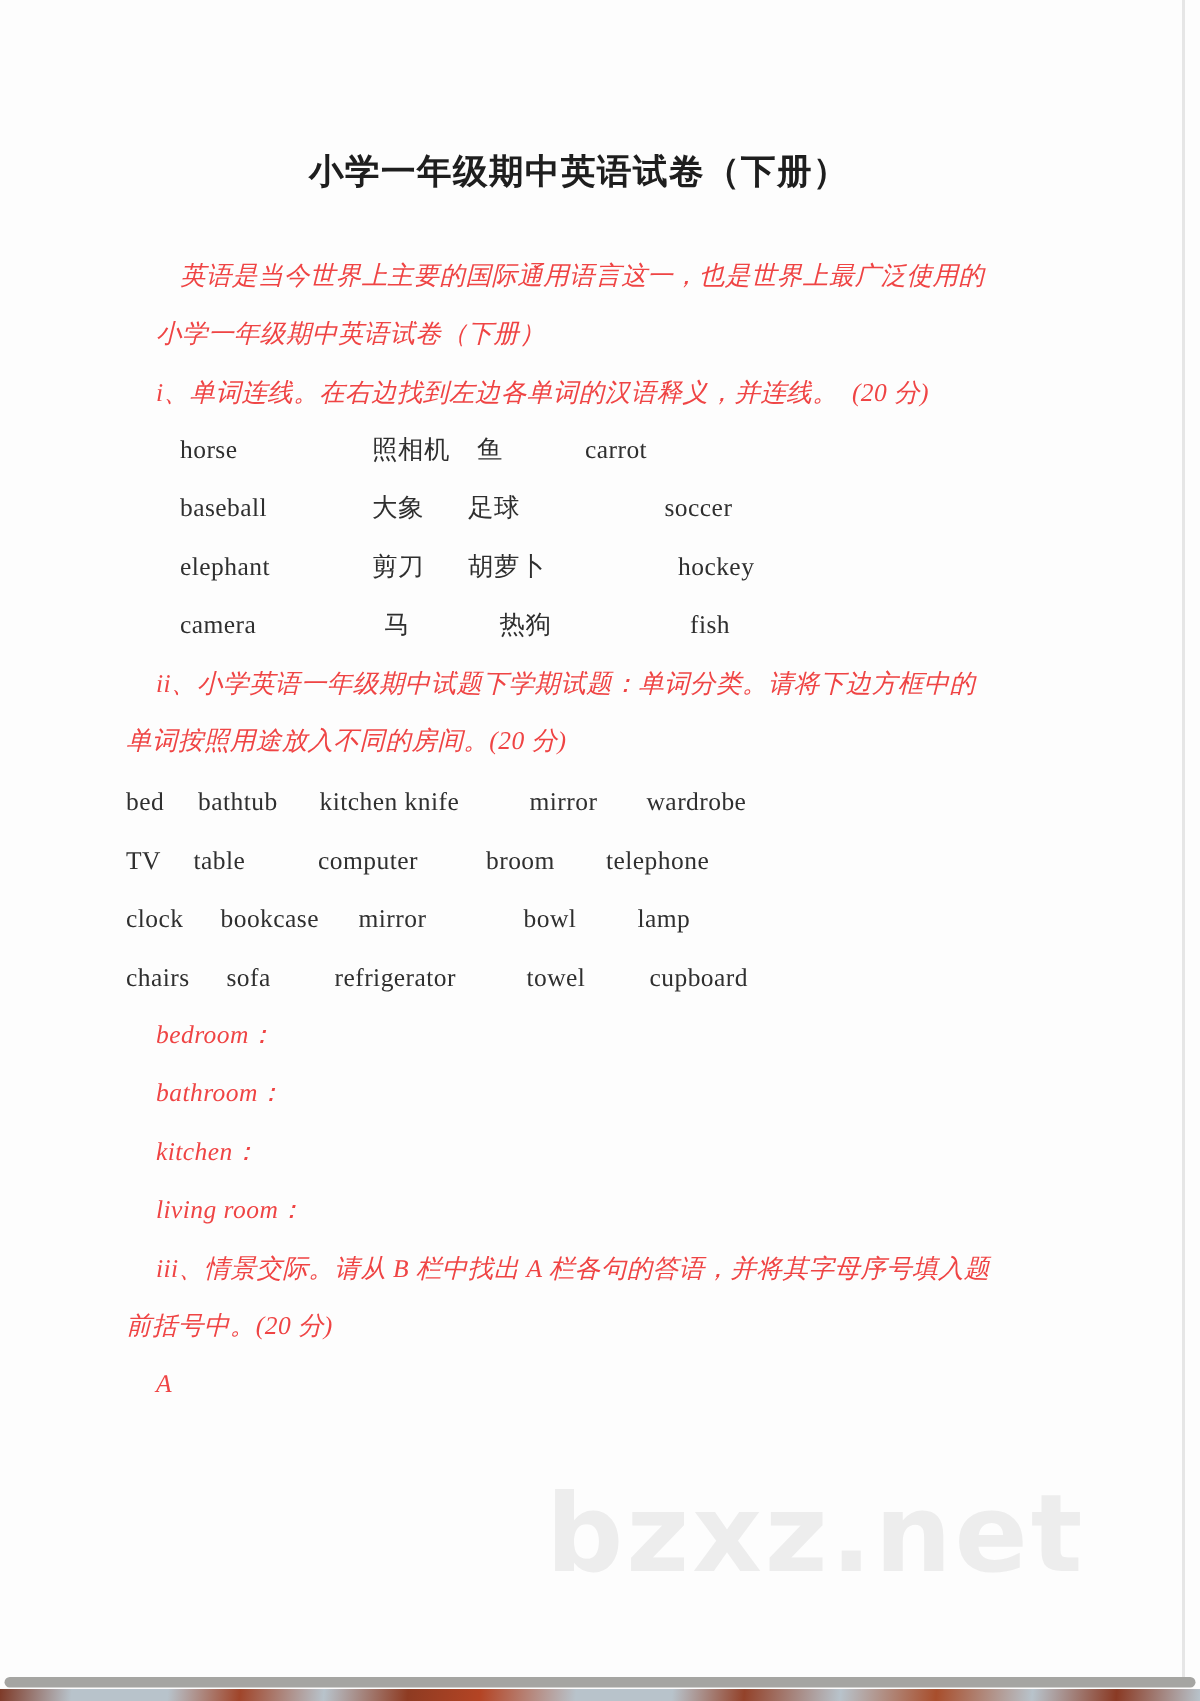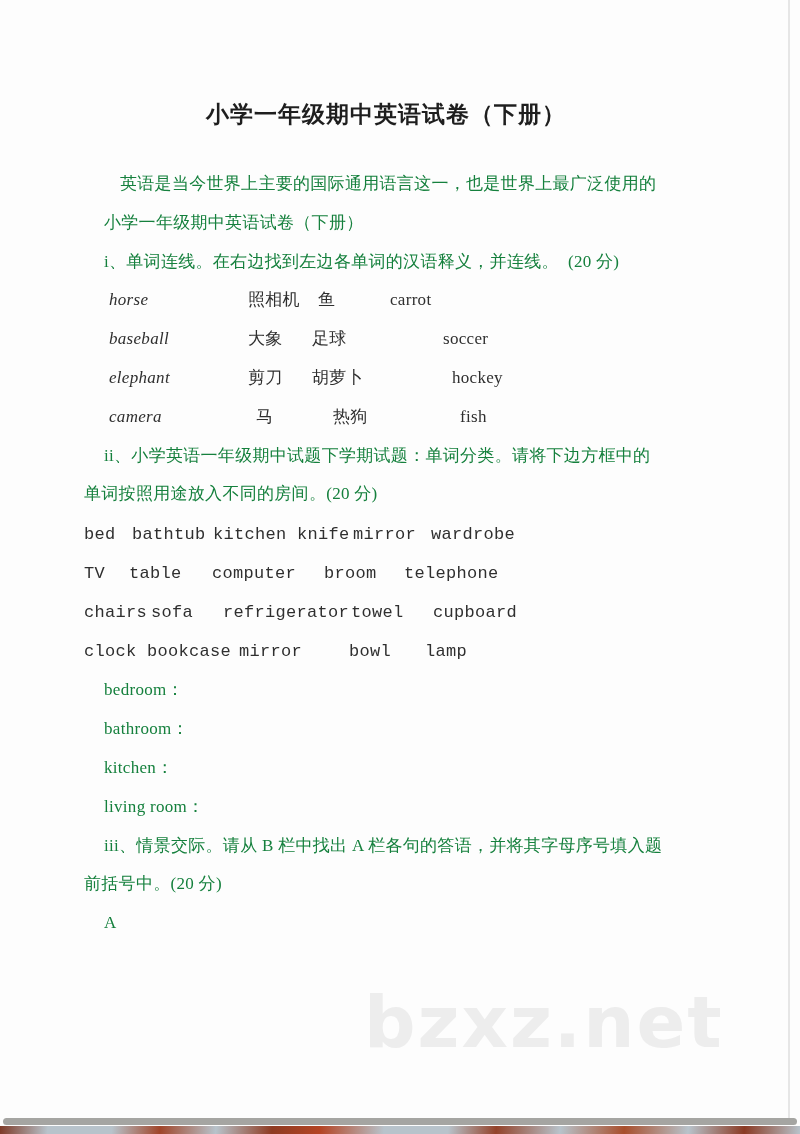--- a/index.html
+++ b/index.html
@@ -20,45 +20,45 @@
   .title {
     padding-top:99px; text-align:center;
     font-family:"Liberation Sans","DejaVu Sans",sans-serif;
     font-weight:700; font-size:23px; line-height:30px; letter-spacing:1px;
     color:#1e1e1e;
   }
 
   .b { margin-left:84px; }
   .line {
     display:block; white-space:pre; line-height:38.8px;
-    font-size:17px; letter-spacing:0.3px; color:#15803d;
+    font-size:17px; letter-spacing:0.3px; color:#ef4444;font-style:italic;
   }
   .intro { margin-top:36px; }
   .intro .line:first-child { text-indent:36px; }
   .ind20 { text-indent:20px; }
   .hang .line:first-child { text-indent:20px; }
   .rooms .line { margin-left:20px; }
 
   
   #match { margin-left:104px; }
   .match-row { position:relative; height:38.8px; }
   .match-cell { position:absolute; top:0; line-height:38.8px; font-size:17px; letter-spacing:0.3px; white-space:pre; }
-  .match-cell:nth-child(1){ left:5px;font-style:italic; }
+  .match-cell:nth-child(1){ left:16px; }
   .match-cell:nth-child(2){ left:144px; }
   .match-cell:nth-child(3){ left:208px; }
   .match-cell:nth-child(4){ left:348px; }
   #match [data-row="0"] .match-cell:nth-child(3){ left:214px; }
   #match [data-row="0"] .match-cell:nth-child(4){ left:286px; }
   #match [data-row="1"] .match-cell:nth-child(4){ left:339px; }
   #match [data-row="2"] .match-cell:nth-child(2){ left:152px; }
   #match [data-row="2"] .match-cell:nth-child(3){ left:229px; }
   #match [data-row="2"] .match-cell:nth-child(4){ left:356px; }
 
   
-  #wbox { margin-top:2px;font-family:Liberation Mono, monospace; }
+  #wbox { margin-top:2px; }
   .wbox-row { position:relative; height:38.8px; }
   .wbox-cell { position:absolute; top:0; line-height:38.8px; font-size:17px; letter-spacing:0.3px; white-space:pre; }
   .wbox-cell:nth-child(1){ left:0; }
   #wbox [data-row="0"] .wbox-cell:nth-child(2){ left:48px; }
   #wbox [data-row="0"] .wbox-cell:nth-child(3){ left:129px; }
   #wbox [data-row="0"] .wbox-cell:nth-child(4){ left:269px; }
   #wbox [data-row="0"] .wbox-cell:nth-child(5){ left:347px; }
   #wbox [data-row="1"] .wbox-cell:nth-child(2){ left:45px; }
   #wbox [data-row="1"] .wbox-cell:nth-child(3){ left:128px; }
   #wbox [data-row="1"] .wbox-cell:nth-child(4){ left:240px; }
@@ -149,33 +149,33 @@
           <span class="wbox-cell">mirror</span>
           <span class="wbox-cell">wardrobe</span>
         </div>
         <div class="wbox-row" data-row="1">
           <span class="wbox-cell">TV</span>
           <span class="wbox-cell">table</span>
           <span class="wbox-cell">computer</span>
           <span class="wbox-cell">broom</span>
           <span class="wbox-cell">telephone</span>
         </div>
+        <div class="wbox-row" data-row="2">
+          <span class="wbox-cell">clock</span>
+          <span class="wbox-cell">bookcase</span>
+          <span class="wbox-cell">mirror</span>
+          <span class="wbox-cell">bowl</span>
+          <span class="wbox-cell">lamp</span>
+        </div>
         <div class="wbox-row" data-row="3">
           <span class="wbox-cell">chairs</span>
           <span class="wbox-cell">sofa</span>
           <span class="wbox-cell">refrigerator</span>
           <span class="wbox-cell">towel</span>
           <span class="wbox-cell">cupboard</span>
-        </div>
-        <div class="wbox-row" data-row="2">
-          <span class="wbox-cell">clock</span>
-          <span class="wbox-cell">bookcase</span>
-          <span class="wbox-cell">mirror</span>
-          <span class="wbox-cell">bowl</span>
-          <span class="wbox-cell">lamp</span>
         </div>
       </div>
 
     <div class="b rooms">
         <div class="line">bedroom：</div>
         <div class="line">bathroom：</div>
         <div class="line">kitchen：</div>
         <div class="line">living room：</div>
       </div>
 

